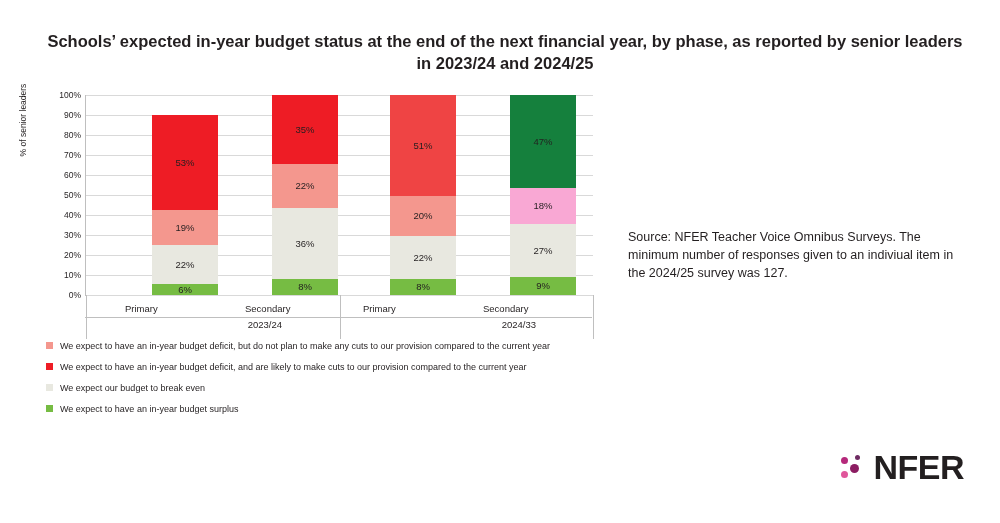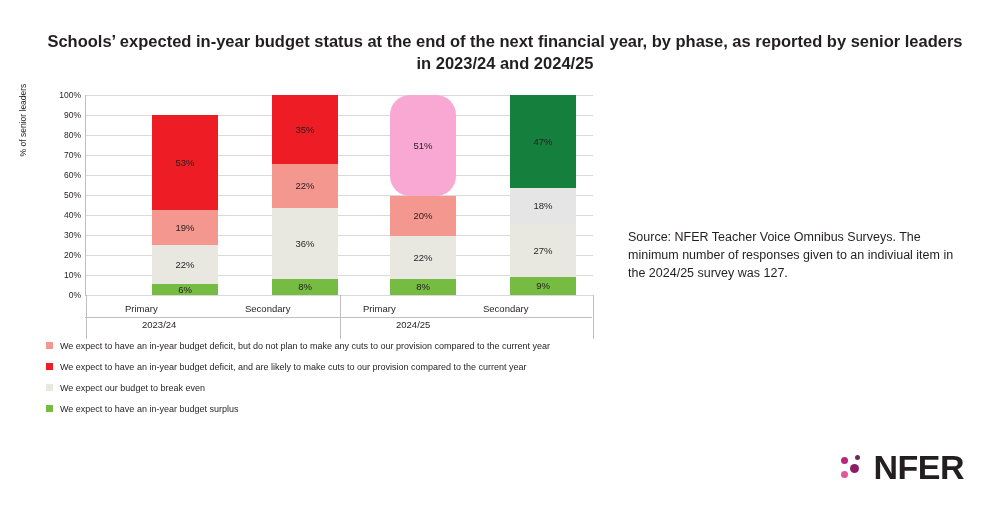--- a/index.html
+++ b/index.html
@@ -111,21 +111,21 @@
     position: absolute;
     top: 200px;
     width: 1px;
     height: 44px;
     background: #bfbfbf;
   }
   .group-label {
     position: absolute;
     top: 224px;
     width: 140px;
-    text-align: left;
+    text-align: right;
     font-size: 9.5px;
     color: #231f20;
   }
   #group-axis {
     position: absolute;
     left: 53px;
     top: 222px;
     width: 507px;
     height: 1px;
     background: #bfbfbf;
@@ -248,54 +248,54 @@
         </div>
         <div class="seg" style="height: 72px; background: rgb(232, 232, 224);">
           <span class="seg-label" style="color: rgb(35, 31, 32);">36%</span>
         </div>
         <div class="seg" style="height: 16px; background: rgb(118, 188, 67);">
           <span class="seg-label" style="color: rgb(35, 31, 32);">8%</span>
         </div>
       </div>
       <div class="cat-label" style="left: 159px;">Secondary</div>
       <div class="bar" style="left: 304px;">
-        <div class="seg" style="height: 102px; background: #f9a8d4; border-radius: 20px;">
+        <div class="seg" style="height: 102px; background: #ef4444;">
           <span class="seg-label" style="color: rgb(35, 31, 32);">51%</span>
         </div>
         <div class="seg" style="height: 40px; background: rgb(244, 151, 142);">
           <span class="seg-label" style="color: rgb(35, 31, 32);">20%</span>
         </div>
         <div class="seg" style="height: 44px; background: rgb(232, 232, 224);">
           <span class="seg-label" style="color: rgb(35, 31, 32);">22%</span>
         </div>
         <div class="seg" style="height: 16px; background: rgb(118, 188, 67);">
           <span class="seg-label" style="color: rgb(35, 31, 32);">8%</span>
         </div>
       </div>
       <div class="cat-label" style="left: 277px;">Primary</div>
       <div class="bar" style="left: 424px;">
         <div class="seg" style="height: 94px; background: #15803d;">
           <span class="seg-label" style="color: rgb(35, 31, 32);">47%</span>
         </div>
-        <div class="seg" style="height: 36px; background: #e5e5e5;">
+        <div class="seg" style="height: 36px; background: #f9a8d4;">
           <span class="seg-label" style="color: rgb(35, 31, 32);">18%</span>
         </div>
         <div class="seg" style="height: 54px; background: rgb(232, 232, 224);">
           <span class="seg-label" style="color: rgb(35, 31, 32);">27%</span>
         </div>
         <div class="seg" style="height: 18px; background: rgb(118, 188, 67);">
           <span class="seg-label" style="color: rgb(35, 31, 32);">9%</span>
         </div>
       </div>
       <div class="cat-label" style="left: 397px;">Secondary</div>
       <div class="group-sep" style="left: 0px;"></div>
       <div class="group-sep" style="left: 253.5px;"></div>
       <div class="group-sep" style="left: 507px;"></div>
       <div class="group-label" style="left: 56px;">2023/24</div>
-      <div class="group-label" style="left: 310px;">2024/25</div>
+      <div class="group-label" style="left: 310px;">2024/33</div>
     </div>
   <div id="group-axis"></div>
 </div>
 
 <div id="legend">
     <div class="legend-row">
       <span class="legend-swatch" style="background: rgb(244, 151, 142);"></span>
       <span class="legend-text">We expect to have an in-year budget deficit, but do not plan to make any cuts to our provision compared to the current year</span>
     </div>
     <div class="legend-row">

